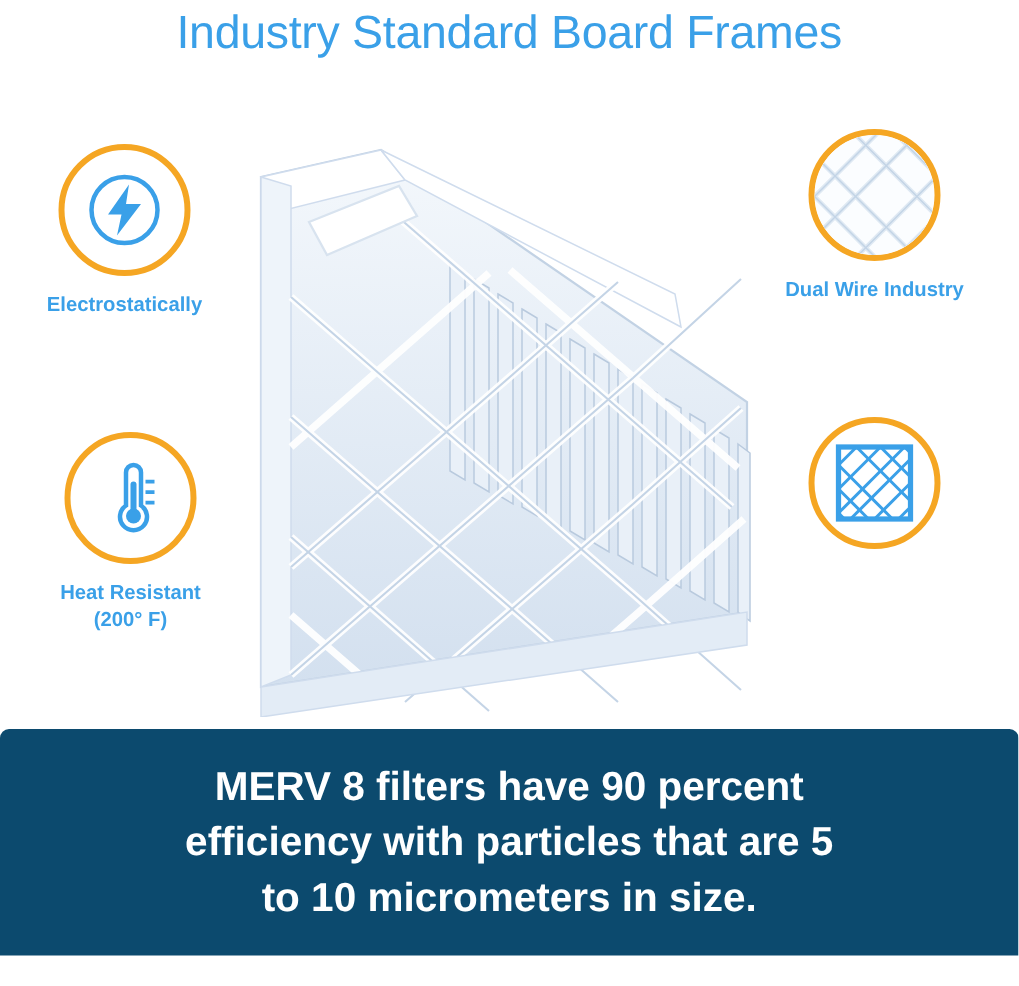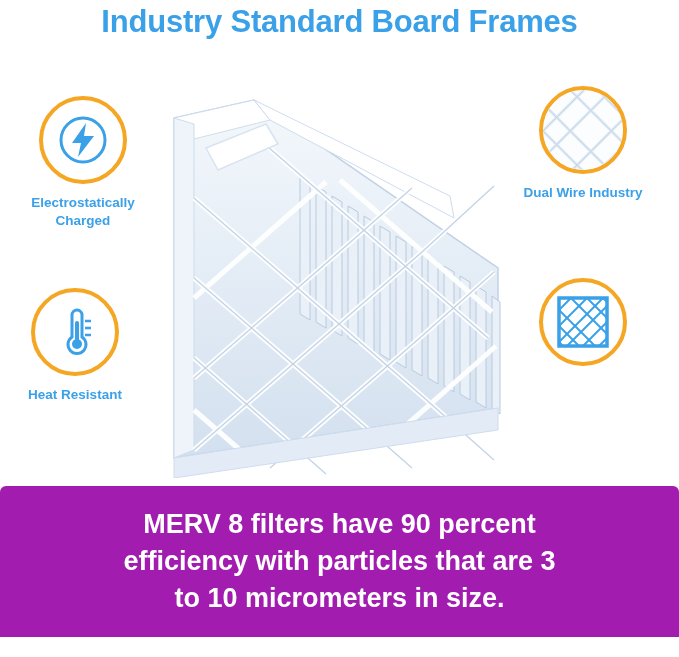--- a/index.html
+++ b/index.html
@@ -16,21 +16,21 @@
   }
 
   
   .title {
     position: absolute;
     top: 2px;
     left: 0;
     width: 679px;
     text-align: center;
     font-size: 31px;
-    font-weight: bold;
+    font-weight: normal;
     color: #3aa0e8;
     letter-spacing: -0.2px;
     line-height: 40px;
     white-space: nowrap;
   }
 
   
   .feature {
     position: absolute;
     width: 150px;
@@ -53,41 +53,41 @@
   .feature .label {
     margin-top: 10px;
     font-size: 13.5px;
     font-weight: bold;
     color: #3aa0e8;
     line-height: 18px;
   }
   .feature .label .line2 { display: block; }
 
   #feat-electro { left: 8px;  top: 96px; }
-  #feat-heat    { left: 0;  top: 288px; }
+  #feat-heat    { left: 12px;  top: 288px; }
   #feat-wire    { left: 508px; top: 86px; }
   #feat-indust  { left: 508px; top: 278px; }
 
   
   .product {
     position: absolute;
     left: 150px;
     top: 78px;
     width: 360px;
     height: 400px;
   }
 
   
   .banner {
     position: absolute;
     left: 0;
     top: 486px;
     width: 679px;
     height: 151px;
-    background: #a21caf;
+    background: #0c4a6e;
     border-radius: 6px 6px 0 0;
     display: flex;
     flex-direction: column;
     align-items: center;
     justify-content: center;
   }
   .banner .line {
     color: #ffffff;
     font-size: 27px;
     font-weight: bold;
@@ -168,37 +168,37 @@
 
 <div class="feature" id="feat-electro">
   <div class="circle">
     <svg width="52" height="52" viewBox="0 0 52 52">
       <circle cx="26" cy="26" r="22" fill="none" stroke="#3aa0e8" stroke-width="3"></circle>
       <path d="M29 9 L15 29 L24 29 L21 43 L37 22 L27 22 Z" fill="#3aa0e8"></path>
     </svg>
   </div>
   <div class="label">
     <span>Electrostatically</span>
-    <span class="line2">Charged</span>
   </div>
 </div>
 
 <div class="feature" id="feat-heat">
   <div class="circle">
     <svg width="54" height="54" viewBox="0 0 54 54">
       <path d="M24 10 a5 5 0 0 1 10 0 v22 a9 9 0 1 1 -10 0 Z" fill="none" stroke="#3aa0e8" stroke-width="3"></path>
       <circle cx="29" cy="39" r="5" fill="#3aa0e8"></circle>
       <rect x="27" y="16" width="4" height="20" rx="2" fill="#3aa0e8"></rect>
       <line x1="37" y1="16" x2="43" y2="16" stroke="#3aa0e8" stroke-width="2.5"></line>
       <line x1="37" y1="23" x2="43" y2="23" stroke="#3aa0e8" stroke-width="2.5"></line>
       <line x1="37" y1="30" x2="43" y2="30" stroke="#3aa0e8" stroke-width="2.5"></line>
     </svg>
   </div>
   <div class="label">
     <span>Heat Resistant</span>
+    <span class="line2">(200° F)</span>
   </div>
 </div>
 
 <div class="feature" id="feat-wire">
   <div class="circle">
     <svg width="82" height="82" viewBox="0 0 82 82">
       <defs>
         <clipPath id="clipWire">
             <circle cx="41" cy="41" r="41"></circle>
           </clipPath>
@@ -255,15 +255,15 @@
         <path d="M18 6 L54 42"></path>
         <path d="M34 6 L54 26"></path>
         <path d="M50 6 L54 10"></path>
       </g>
     </svg>
   </div>
 </div>
 
 <div class="banner">
   <div class="line">MERV 8 filters have 90 percent</div>
-  <div class="line">efficiency with particles that are 3</div>
+  <div class="line">efficiency with particles that are 5</div>
   <div class="line">to 10 micrometers in size.</div>
 </div>
 
 </body></html>

